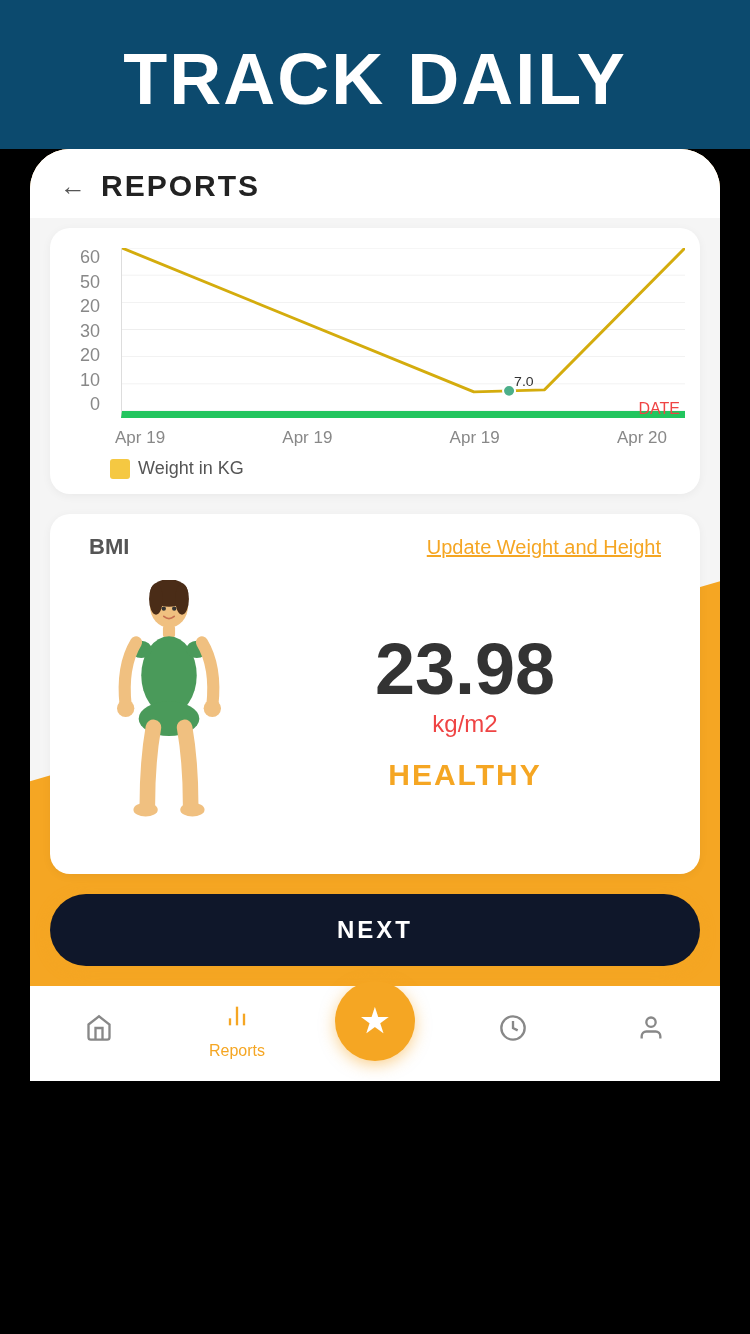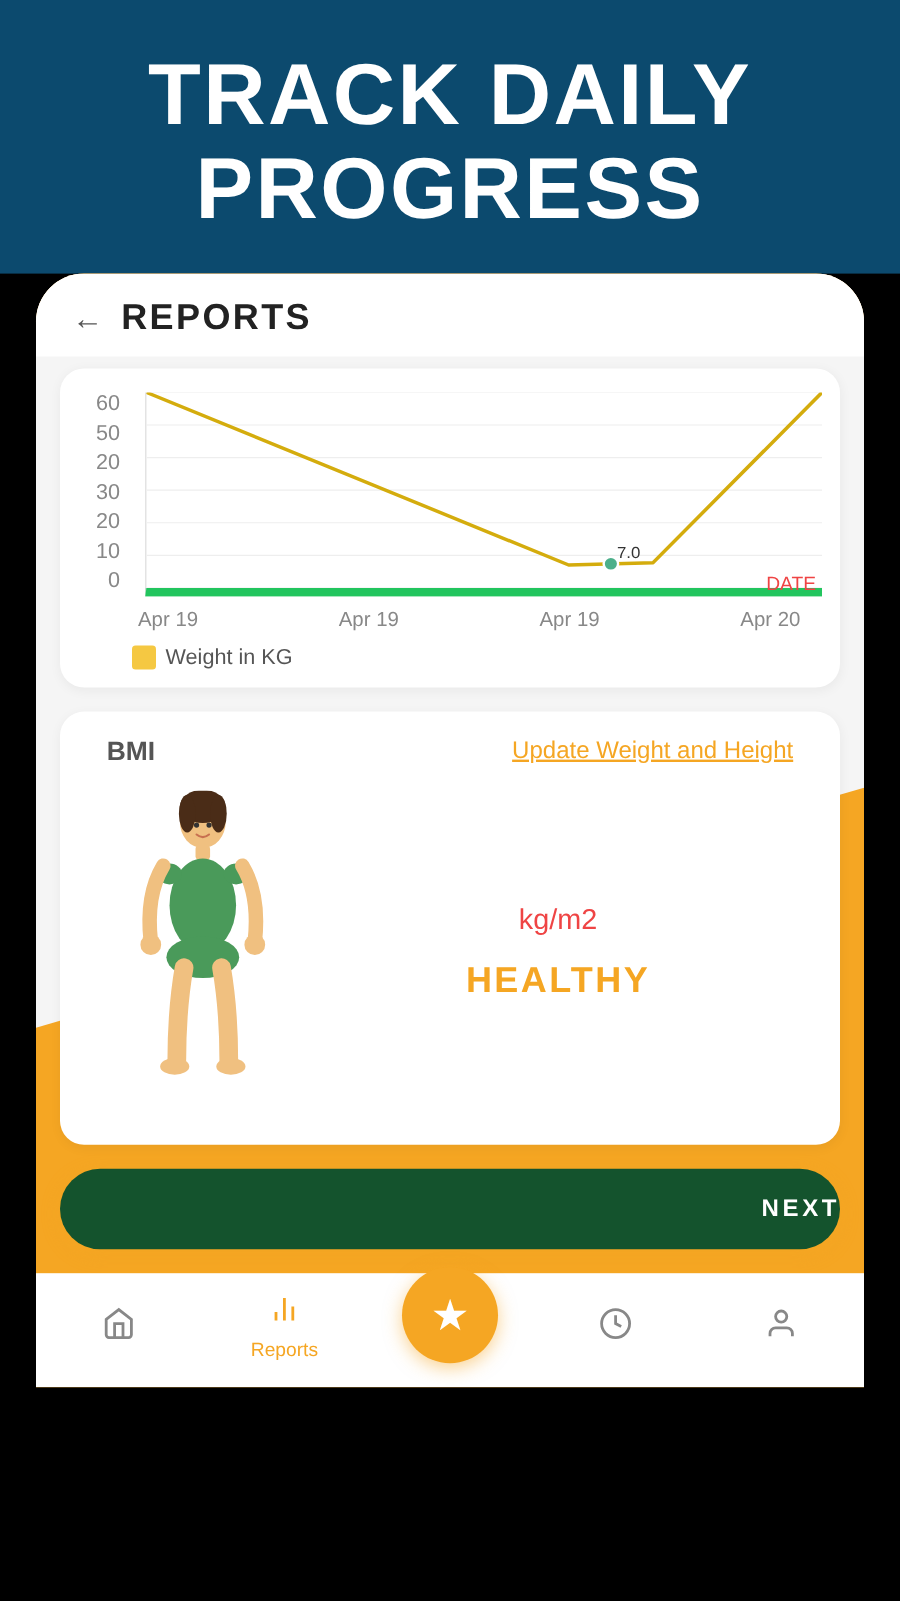--- a/index.html
+++ b/index.html
@@ -245,32 +245,32 @@
 
     .bmi-status {
       font-size: 30px;
       font-weight: 700;
       color: #f5a623;
       letter-spacing: 2px;
     }
 
     
     .next-btn {
-      background: #14532d;
+      background: #0f172a;
       border: none;
       border-radius: 50px;
       color: #fff;
-      font-size: 20px;
+      font-size: 24px;
       font-weight: 700;
       letter-spacing: 3px;
       padding: 22px 0;
       width: calc(100% - 40px);
       margin: 0 20px 20px;
       display: block;
-      text-align: right;
+      text-align: center;
       cursor: pointer;
       box-shadow: 0 4px 15px rgba(245, 166, 35, 0.4);
     }
 
     
     .bottom-nav {
       background: #fff;
       display: flex;
       justify-content: space-around;
       align-items: center;
@@ -322,21 +322,20 @@
       font-size: 36px;
       color: #fff;
     }
   </style>
 </head>
 <body>
 
 <div class="top-section">
   <h1 class="hero-title">
     <span>TRACK DAILY</span><br>
-    <span>PROGRESS</span>
   </h1>
 </div>
 
 <div class="phone-container">
   <div class="phone-screen">
 
     <div class="orange-bg"></div>
 
     <div class="screen-content">
 
@@ -430,20 +429,21 @@
               <ellipse cx="53" cy="265" rx="14" ry="8" fill="#f0c080"></ellipse>
               <ellipse cx="107" cy="265" rx="14" ry="8" fill="#f0c080"></ellipse>
 
               <circle cx="74" cy="33" r="2.5" fill="#333"></circle>
               <circle cx="86" cy="33" r="2.5" fill="#333"></circle>
               <path d="M74,42 Q80,47 86,42" stroke="#c87050" stroke-width="2" fill="none" stroke-linecap="round"></path>
             </svg>
           </div>
 
           <div class="bmi-values">
+            <div class="bmi-number">23.98</div>
             <div class="bmi-unit">kg/m2</div>
             <div class="bmi-status">HEALTHY</div>
           </div>
         </div>
       </div>
 
       <button class="next-btn">NEXT</button>
 
       <div class="bottom-nav">
         <div class="nav-item">

